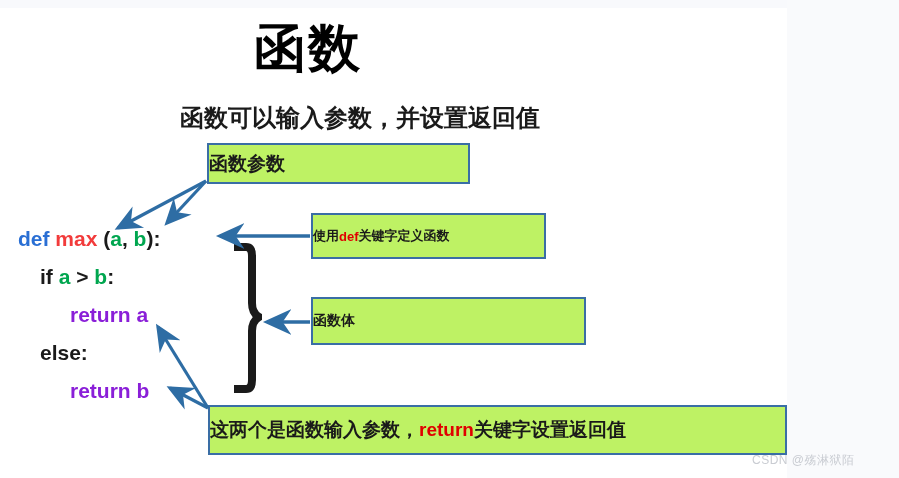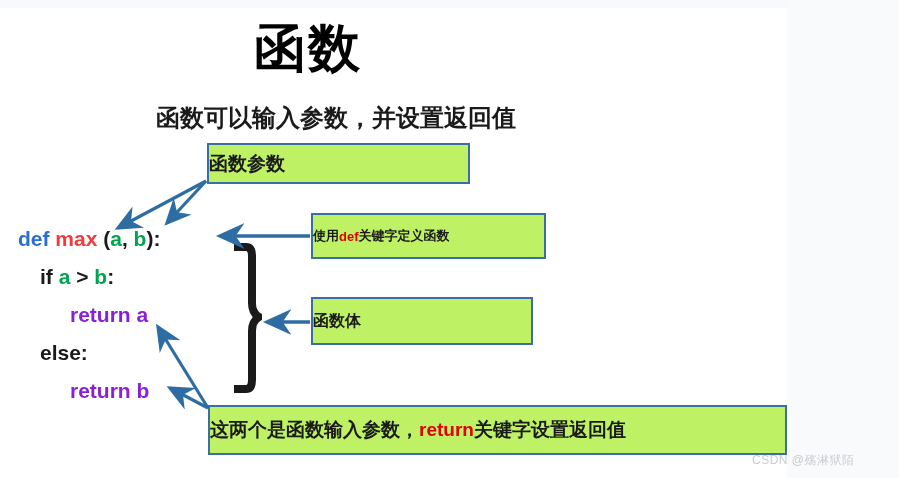--- a/index.html
+++ b/index.html
@@ -54,20 +54,21 @@
   #subtitle {
     position: absolute;
     left: 0; top: 104px;
     width: 672px;
     text-align: center;
     font-size: 24px;
     font-weight: 700;
     color: #1a1a1a;
     line-height: 1.2;
     white-space: nowrap;
+    padding-left: 24px;
   }
 
   
   #code {
     position: absolute;
     left: 18px;
     top: 220px;
     font-size: 21px;
     font-weight: 700;
     color: #111111;
@@ -114,22 +115,22 @@
     width: 263px; height: 41px;
     font-size: 19px;
   }
   #box-def {
     left: 311px; top: 213px;
     width: 235px; height: 46px;
     font-size: 13px;
   }
   #box-body {
     left: 311px; top: 297px;
-    width: 222px; height: 48px;
-    font-size: 16px;
+    width: 275px; height: 48px;
+    font-size: 14px;
   }
   #box-return {
     left: 208px; top: 405px;
     width: 579px; height: 50px;
     font-size: 19px;
   }
   .red-kw { color: #e00000; font-weight: 700; }
 
   
   #arrows {

